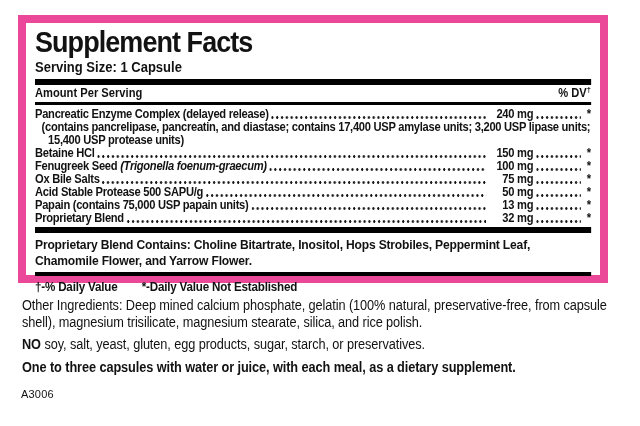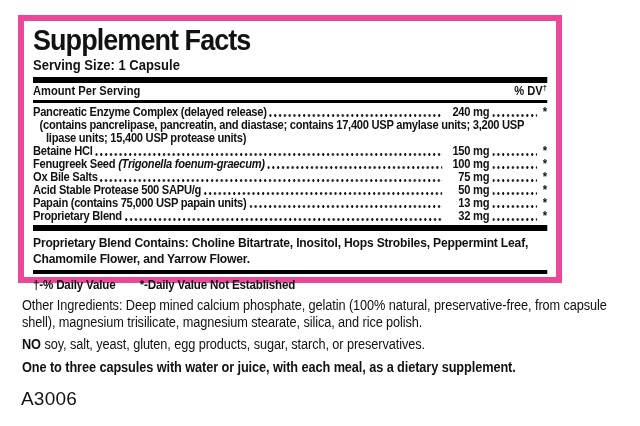--- a/index.html
+++ b/index.html
@@ -4,22 +4,22 @@
 <style>
   html,body{margin:0;padding:0;}
   body{
     width:640px;height:426px;position:relative;
     background:#ffffff;color:#121212;
     font-family:"Liberation Sans", sans-serif;
     -webkit-font-smoothing:antialiased;
     overflow:hidden;
   }
   .panel{
-    position:absolute;left:18px;top:15px;width:544px;height:268px;
-    border:6px solid #ec4899;background:#fff;box-sizing:border-box;
+    position:absolute;left:18px;top:15px;width:590px;height:268px;
+    border:8px solid #ec4899;background:#fff;box-sizing:border-box;
     padding:4px 9px 0 9px;
   }
   .condense{transform:scaleX(0.93);transform-origin:0 0;width:107.5%;}
   .condense-b{transform:scaleX(0.91);transform-origin:0 0;width:109.8%;}
   .title{
     font-size:29px;font-weight:700;letter-spacing:-1px;line-height:31px;
     white-space:nowrap;
   }
   .serving{font-size:14px;font-weight:700;line-height:17px;margin-top:1px;}
   .rule{background:#000;width:100%;}
@@ -48,21 +48,21 @@
   .blend{
     font-size:13px;font-weight:700;letter-spacing:-0.2px;line-height:15.5px;
     margin:4px 0 4px 0;max-width:610px;
   }
   .footnote{display:flex;gap:26px;font-size:12.5px;font-weight:700;
             letter-spacing:-0.2px;line-height:15px;margin-top:4px;}
   .below{position:absolute;left:22px;top:297px;width:604px;}
   .para{font-size:14px;line-height:16.5px;letter-spacing:-0.1px;margin:0 0 6px 0;}
   .para b{font-weight:700;}
   .para.bold{font-weight:700;}
-  .code{position:absolute;left:21px;top:388px;font-size:19px;letter-spacing:0.2px;}
+  .code{position:absolute;left:21px;top:388px;font-size:11px;letter-spacing:0.2px;}
 </style>
 </head>
 <body>
 
 <div class="panel">
   <div class="condense">
     <div class="title">Supplement Facts</div>
     <div class="serving">Serving Size: 1 Capsule</div>
     <div class="rule rule-thick"></div>
     <div class="hdr">

